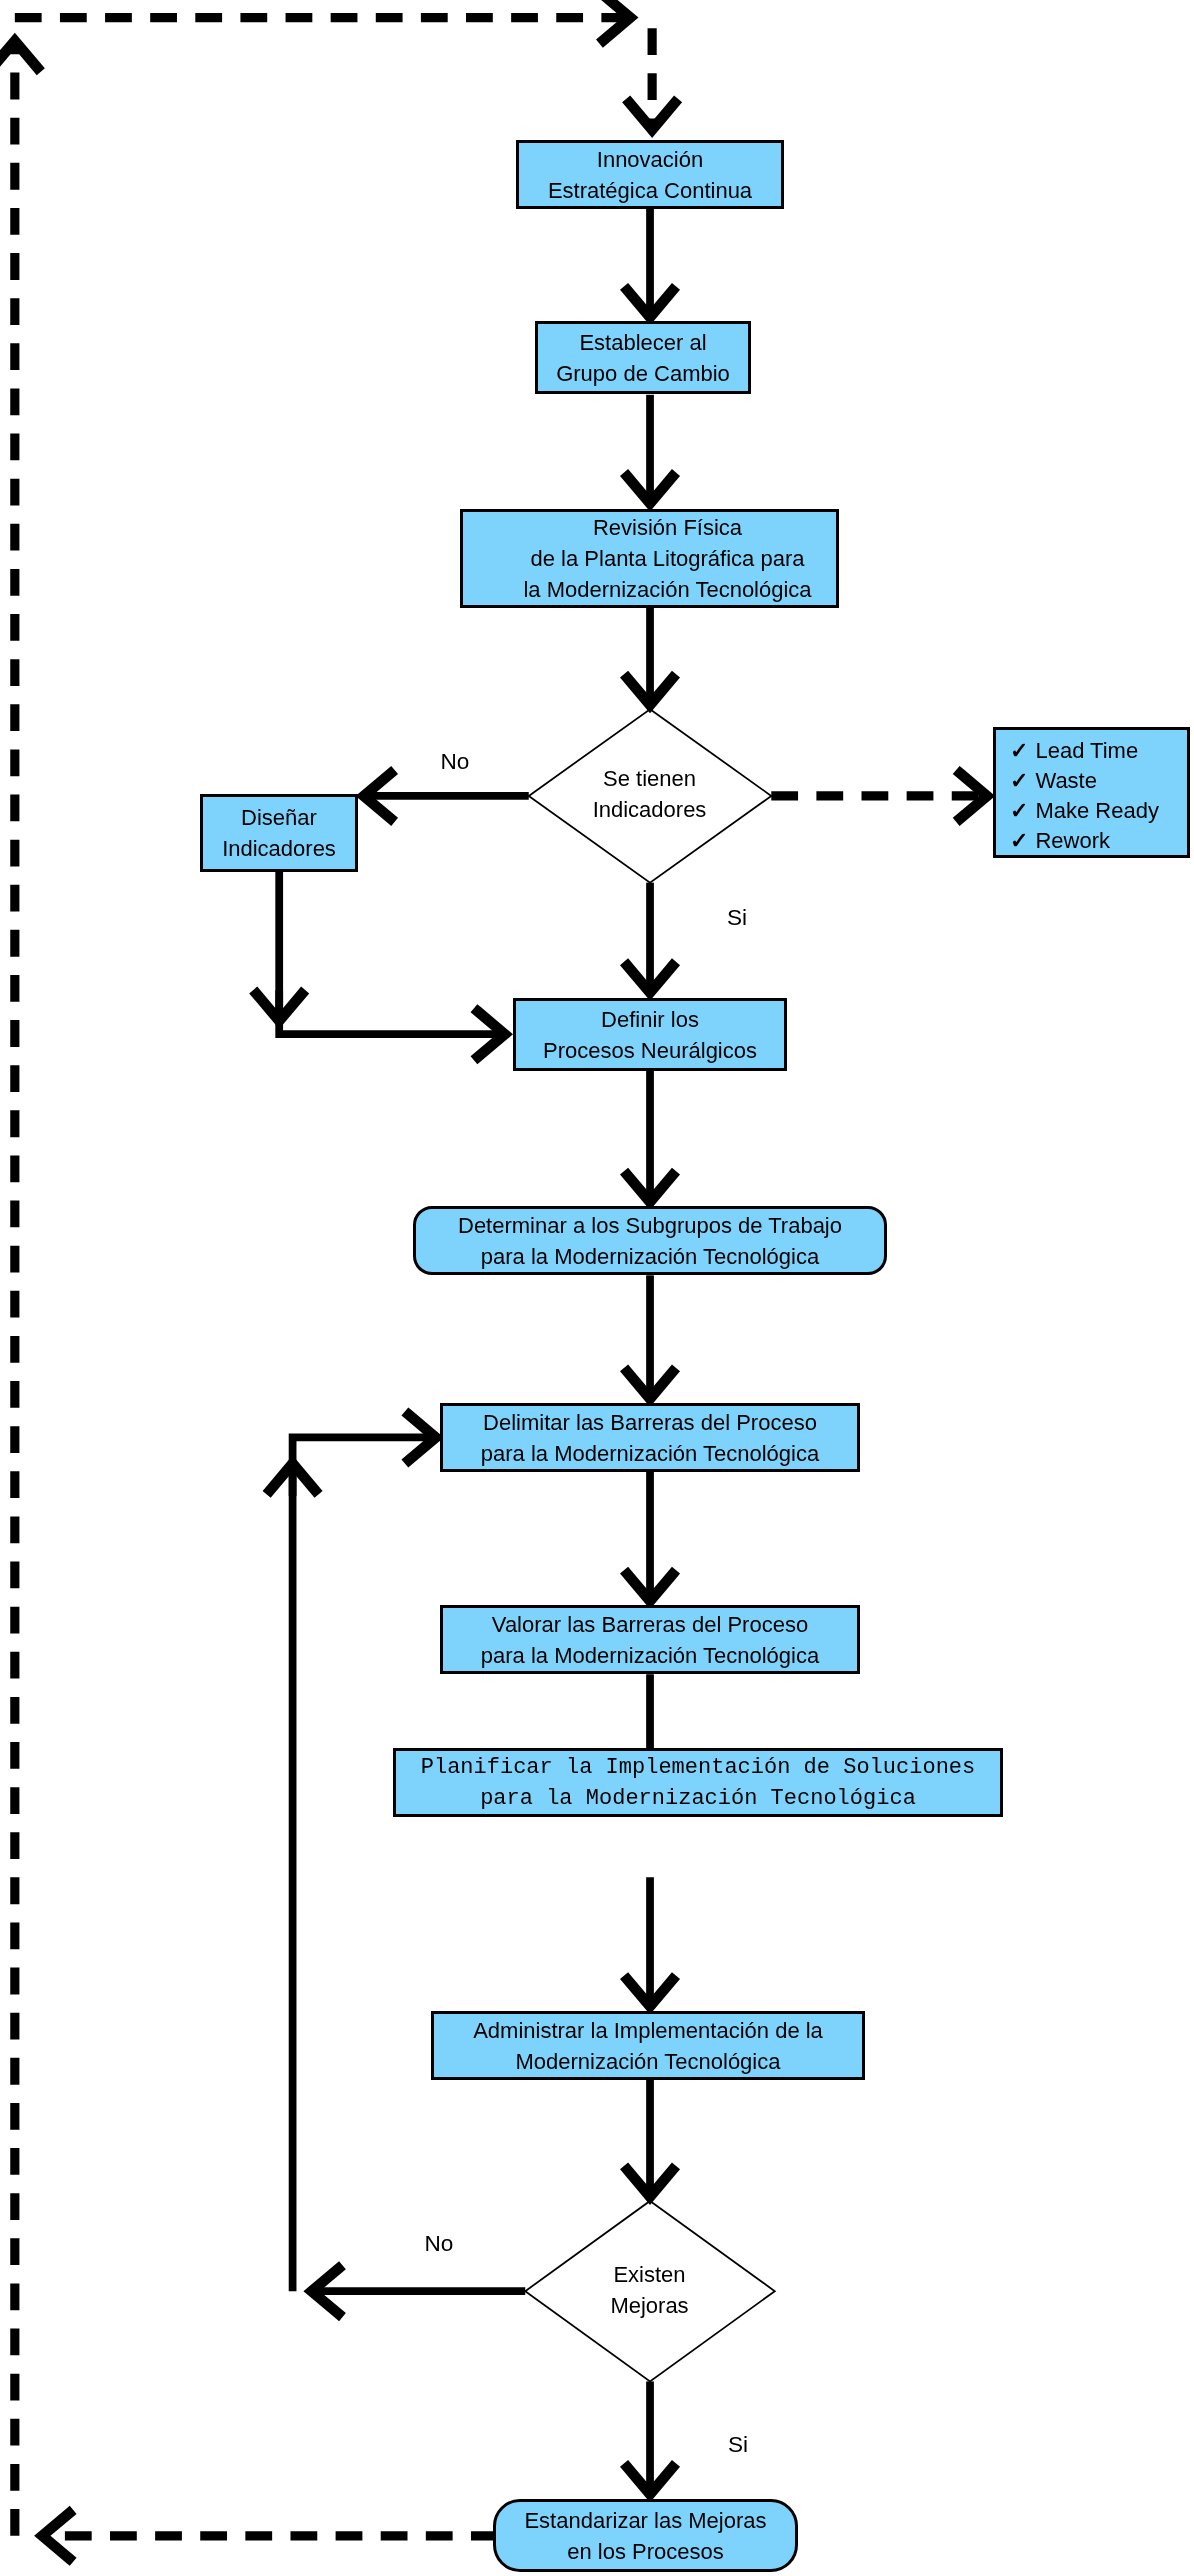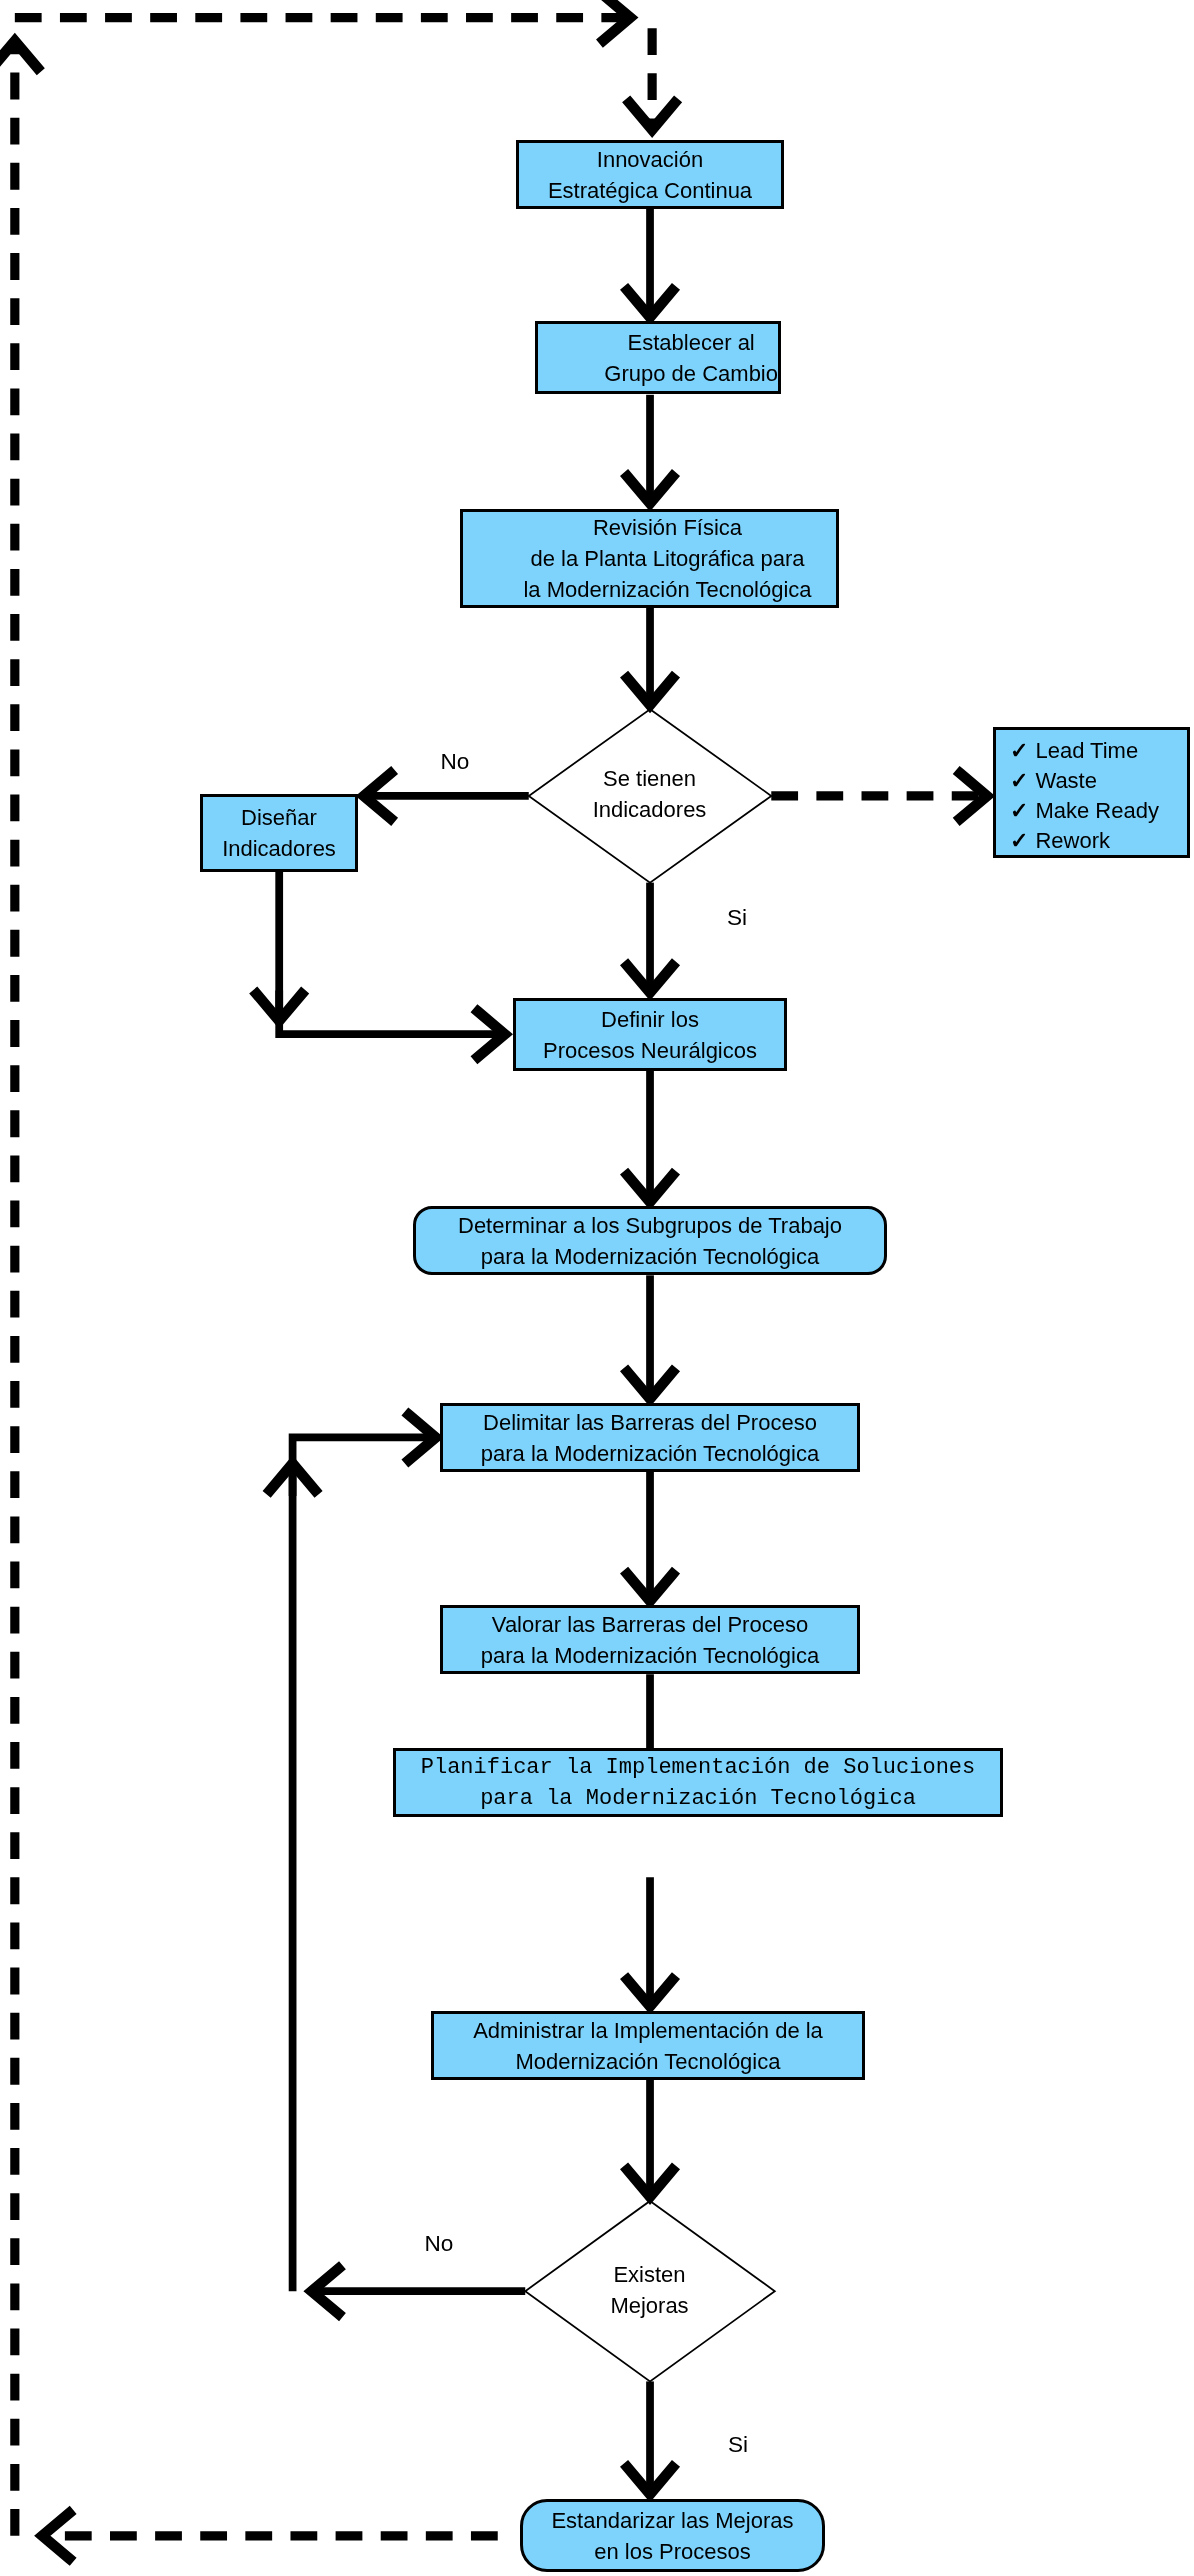--- a/index.html
+++ b/index.html
@@ -67,21 +67,21 @@
       <path d="M21,25 L894,25" marker-end="url(#arrow)"></path>
       <path d="M925,40 L925,184" marker-end="url(#arrow)"></path>
     </g>
   </svg>
 
   <div class="node" style="left:516px; top:140px; width:268px; height:69px;">
     <span class="lbl">Innovación
 Estratégica Continua</span>
   </div>
 
-  <div class="node" style="left:535px; top:321px; width:246px; height:73px;justify-content:flex-end;">
+  <div class="node" style="left:535px; top:321px; width:216px; height:73px;">
     <span class="lbl">Establecer al
 Grupo de Cambio</span>
   </div>
 
   <div class="node" style="left:460px; top:509px; width:379px; height:99px;padding-left:36px;">
     <span class="lbl">Revisión Física
 de la Planta Litográfica para
 la Modernización Tecnológica</span>
   </div>
 
@@ -132,21 +132,21 @@
   <div class="node" style="left:393px; top:1748px; width:610px; height:69px;font-family:Liberation Mono, monospace;">
     <span class="lbl">Planificar la Implementación de Soluciones
 para la Modernización Tecnológica</span>
   </div>
 
   <div class="node" style="left:431px; top:2011px; width:434px; height:69px;">
     <span class="lbl">Administrar la Implementación de la
 Modernización Tecnológica</span>
   </div>
 
-  <div class="node" style="left:520px; top:2499px; width:305px; height:73px;border-radius:27px;">
+  <div class="node" style="left:493px; top:2499px; width:305px; height:73px;border-radius:27px;">
     <span class="lbl">Estandarizar las Mejoras
 en los Procesos</span>
   </div>
 
   <div class="diamond-label" style="left:544px; top:763px; width:211px;">Se tienen
 Indicadores</div>
 
   <div class="diamond-label" style="left:544px; top:2259px; width:211px;">Existen
 Mejoras</div>
 

